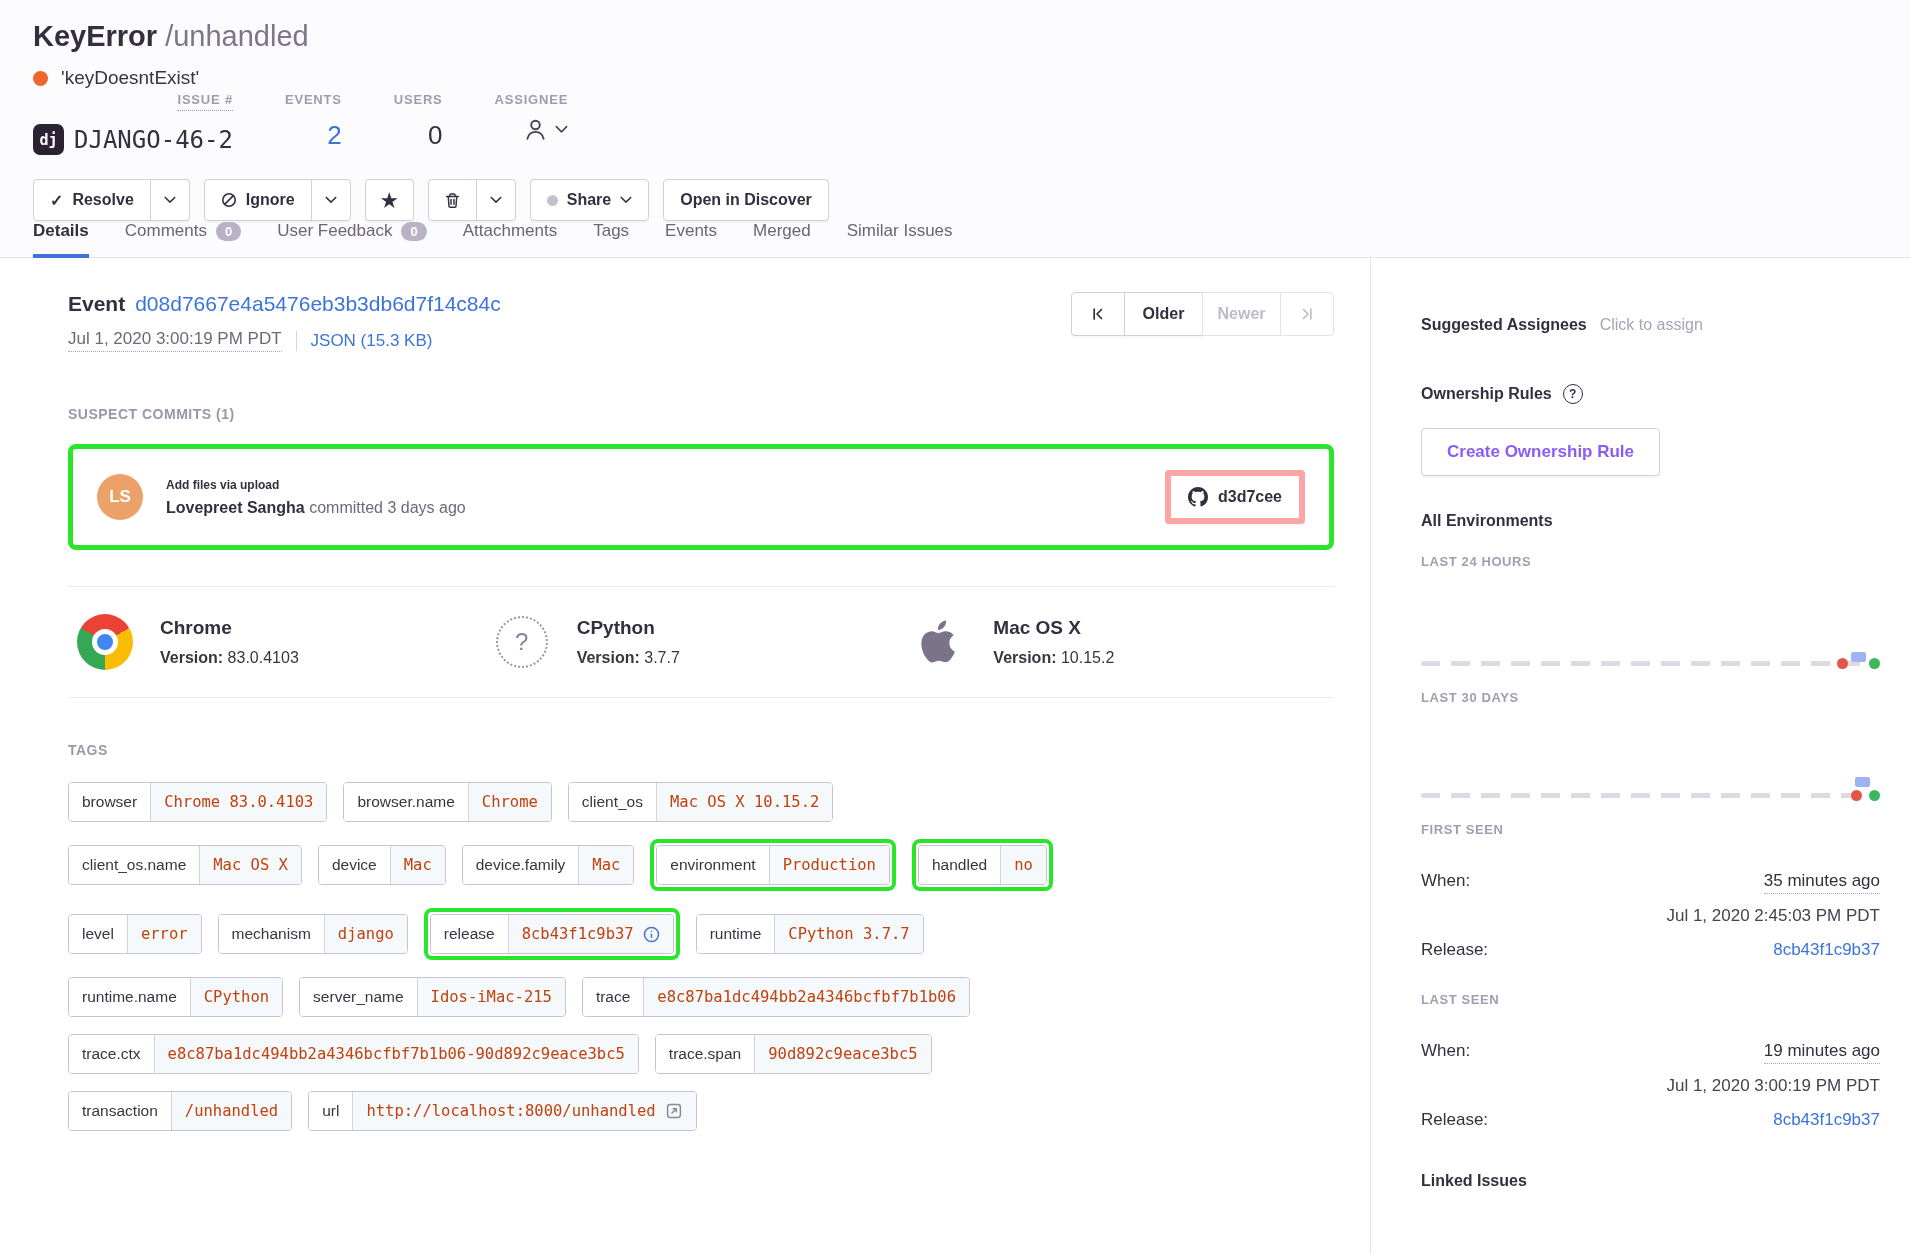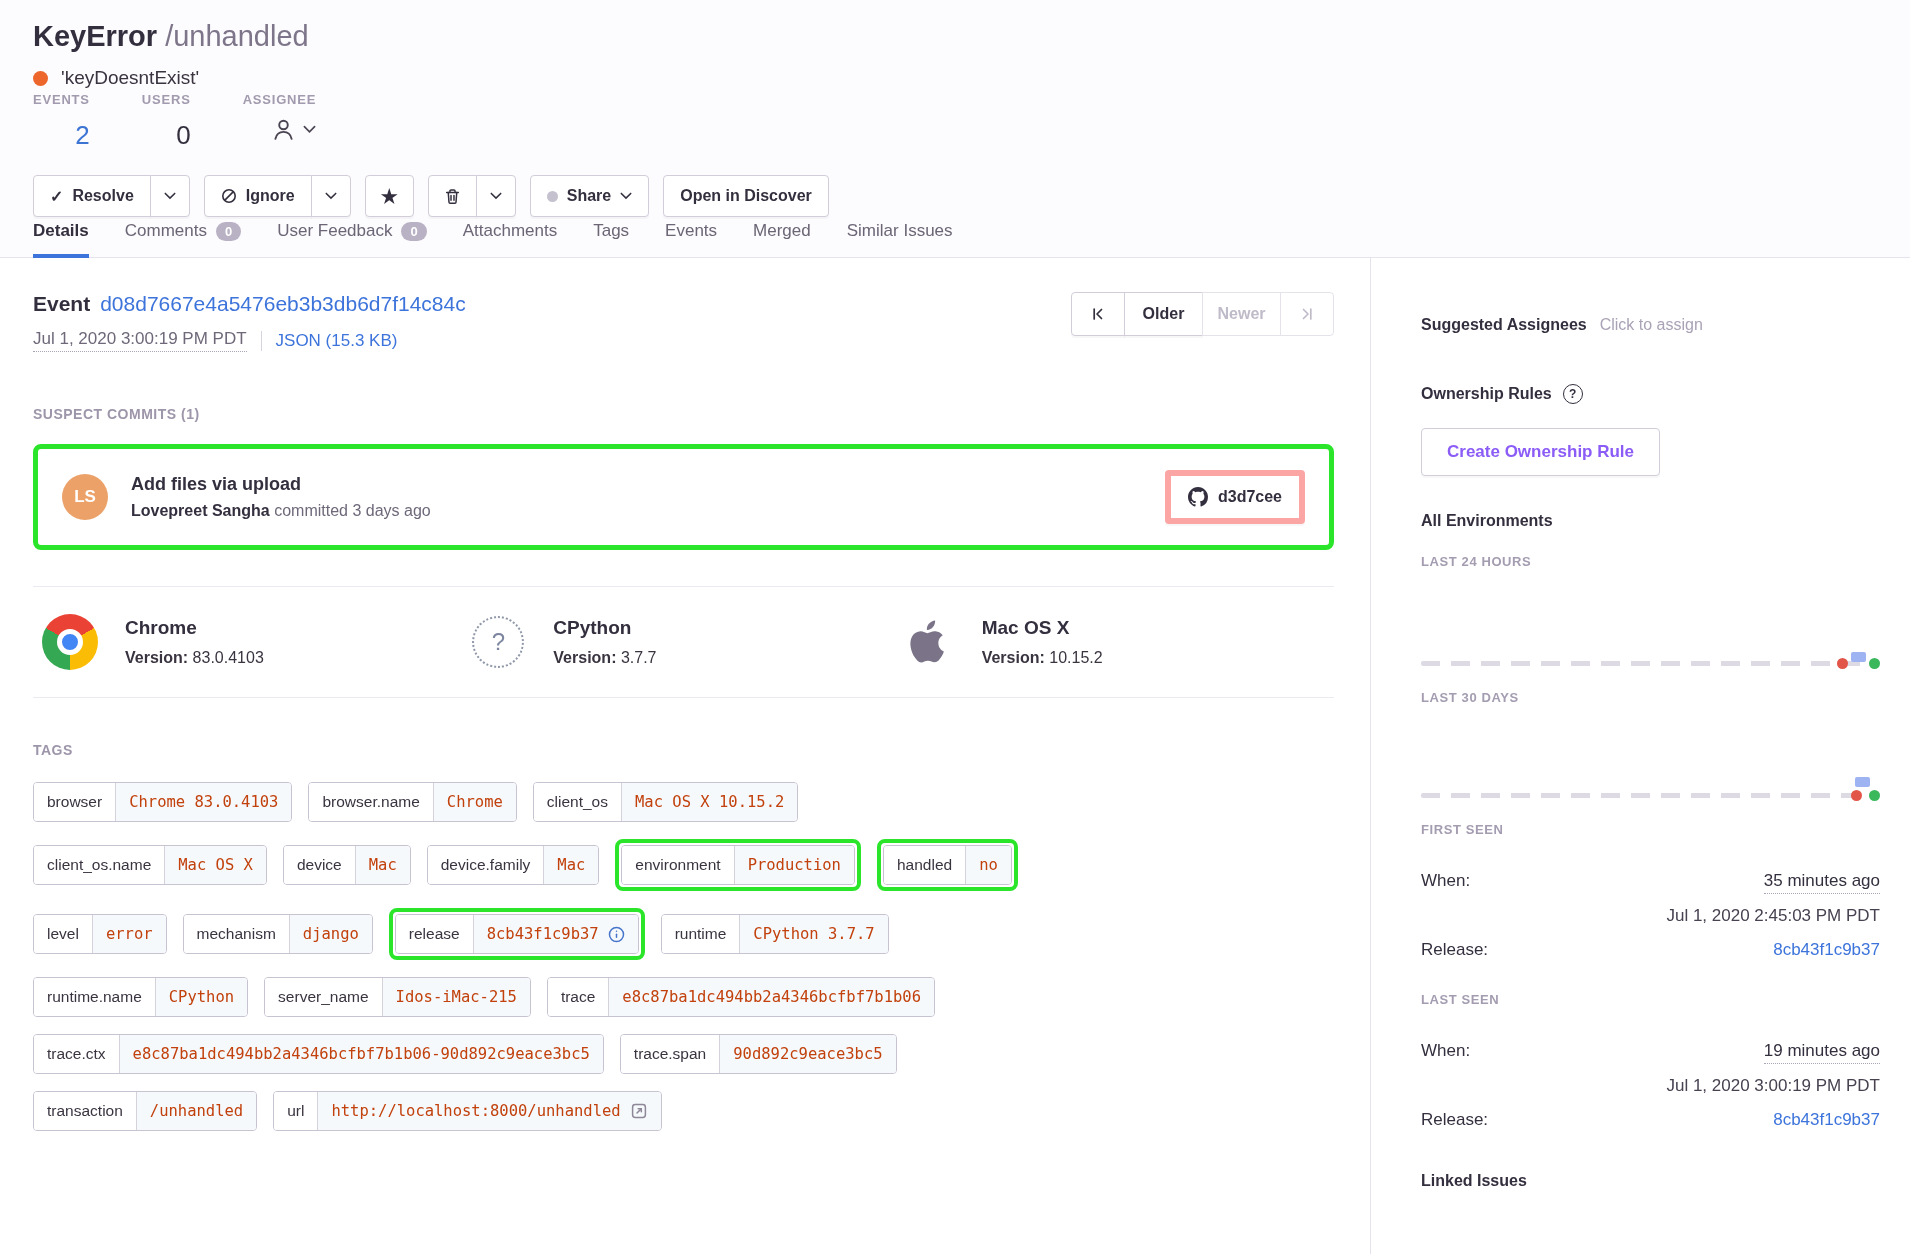--- a/index.html
+++ b/index.html
@@ -46,21 +46,21 @@
   
   .tabs { position:absolute; bottom:-1px; left:33px; display:flex; gap:36px; }
   .tab { font-size:17px; color:#6b6575; padding-bottom:13px; border-bottom:4px solid transparent;
     display:flex; align-items:center; cursor:pointer; }
   .tab.active { color:#342f3e; font-weight:600; border-bottom-color:#3D74DB; }
   .tab-badge { margin-left:9px; background:#b9b1c4; color:#fff; font-size:13px; font-weight:700;
     border-radius:10px; padding:2px 9px; }
 
   
   .content { display:flex; height:996px; }
-  .main { flex:1; padding:34px 36px 0 33px; min-width:0; }
+  .main { flex:1; padding:34px 36px 0 33px; min-width:0;margin-left:35px; }
   .sidebar { width:540px; border-left:1px solid #e7e3ec; padding:58px 30px 0 50px; }
 
   
   .event-head { display:flex; justify-content:space-between; align-items:flex-start; }
   .event-title { font-size:21px; }
   .event-title b { font-weight:700; color:#342f3e; }
   .event-id { color:#3D74DB; margin-left:10px; font-weight:400; text-decoration:none; }
   .date-row { display:flex; align-items:center; margin-top:13px; font-size:17px; }
   .date { color:#6e6879; border-bottom:1px dotted #aba4b6; padding-bottom:2px; }
   .vsep { width:1px; height:20px; background:#d8d4de; margin:0 14px; }
@@ -78,21 +78,21 @@
   .pg.disabled { color:#c0bbc9; border-color:#e5e2ea; box-shadow:none; }
   .pg.disabled svg { stroke:#c0bbc9; }
 
   
   .section-h { margin-top:54px; font-size:14px; font-weight:700; letter-spacing:.5px; color:#9d95a9; }
   .commit-ring { margin-top:22px; border:5px solid #2BE52B; border-radius:8px; background:#fff; }
   .commit-card { display:flex; align-items:center; padding:21px 24px; }
   .avatar { width:46px; height:46px; border-radius:50%; background:#eca168; color:#fff;
     font-size:17px; font-weight:700; display:flex; align-items:center; justify-content:center; flex:none; }
   .commit-info { margin-left:23px; flex:1; }
-  .commit-title { font-size:18px; font-weight:700; color:#342f3e; }
+  .commit-title { font-size:12px; font-weight:700; color:#342f3e; }
   .commit-sub { margin-top:7px; font-size:16px; color:#6e6879; }
   .commit-sub b { color:#342f3e; font-weight:600; }
   .sha-btn { display:inline-flex; align-items:center; gap:10px; background:#fff;
     border:6px solid #fca5a5; border-radius:4px; padding:11px 17px; font-size:16px; font-weight:700;
     color:#342f3e; box-shadow:0 2px 0 rgba(54,45,70,.04); cursor:pointer; }
 
   
   .contexts { margin-top:36px; border-top:1px solid #eceaf0; border-bottom:1px solid #eceaf0;
     padding:26px 8px; display:flex; }
   .ctx { display:flex; align-items:center; width:434px; }
@@ -158,20 +158,27 @@
         <span>KeyError</span><span class="loc">/unhandled</span>
       </div>
       <div class="msg-line">
         <span class="level-dot"></span>
         <span class="msg">'keyDoesntExist'</span>
       </div>
     </div>
 
     <div class="stats">
       <div class="stat-col">
+        <span class="stat-label dotted">ISSUE #</span>
+        <span class="stat-value issue-value mono">
+          <span class="dj-badge">dj</span>
+          <span>DJANGO-46-2</span>
+        </span>
+      </div>
+      <div class="stat-col">
         <span class="stat-label">EVENTS</span>
         <span class="stat-value blue">2</span>
       </div>
       <div class="stat-col">
         <span class="stat-label">USERS</span>
         <span class="stat-value">0</span>
       </div>
       <div class="stat-col">
         <span class="stat-label">ASSIGNEE</span>
         <span class="stat-value assignee-value">

